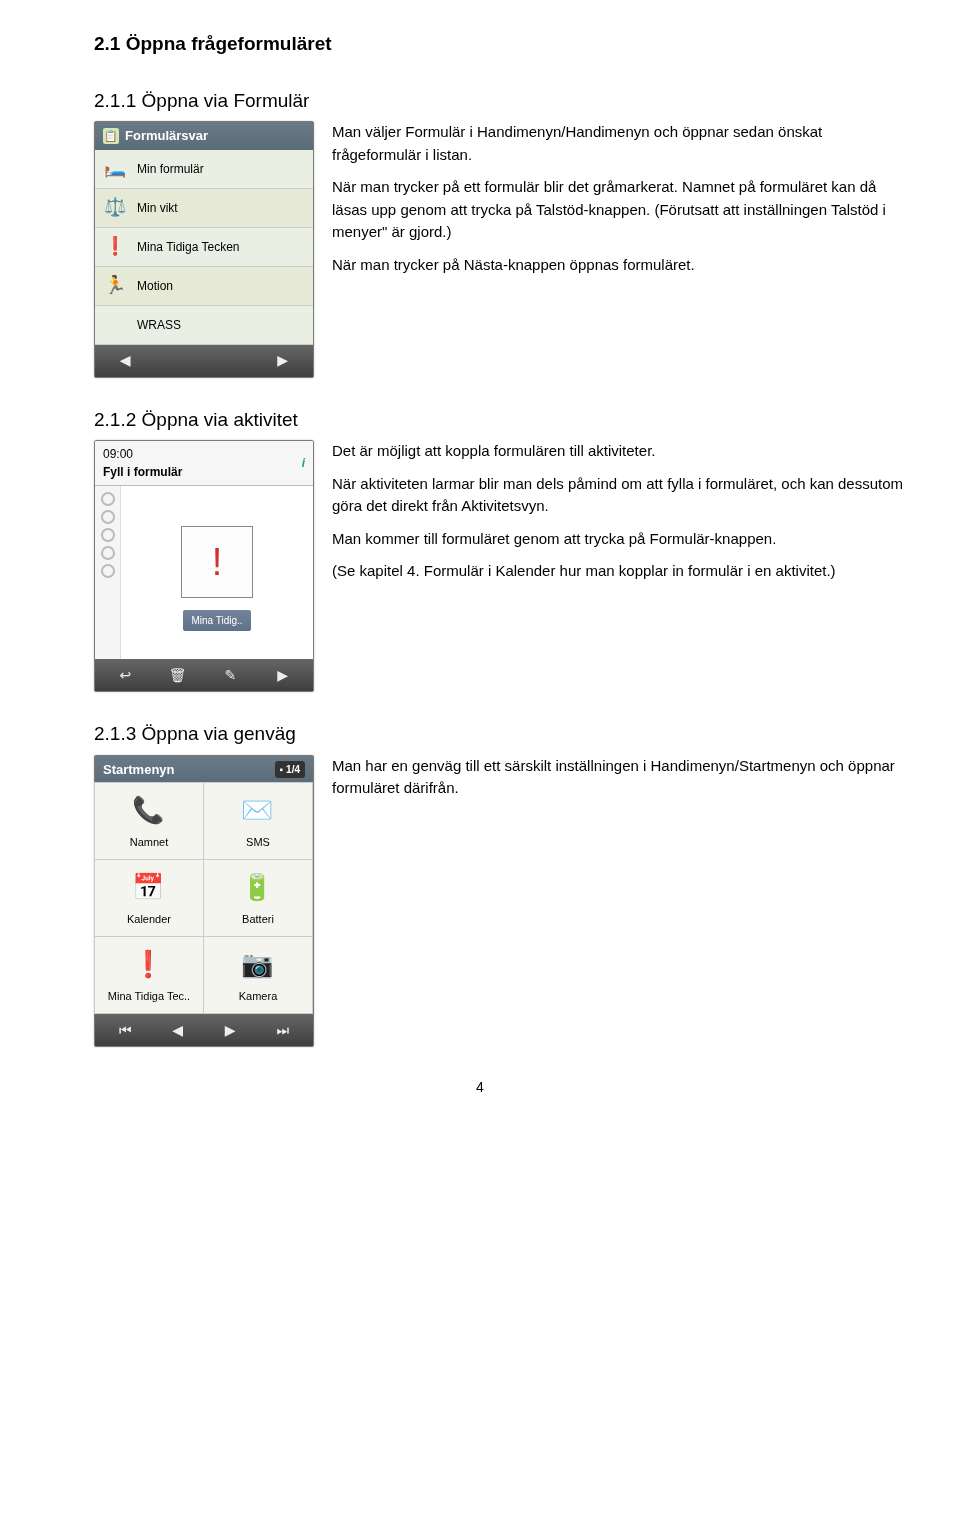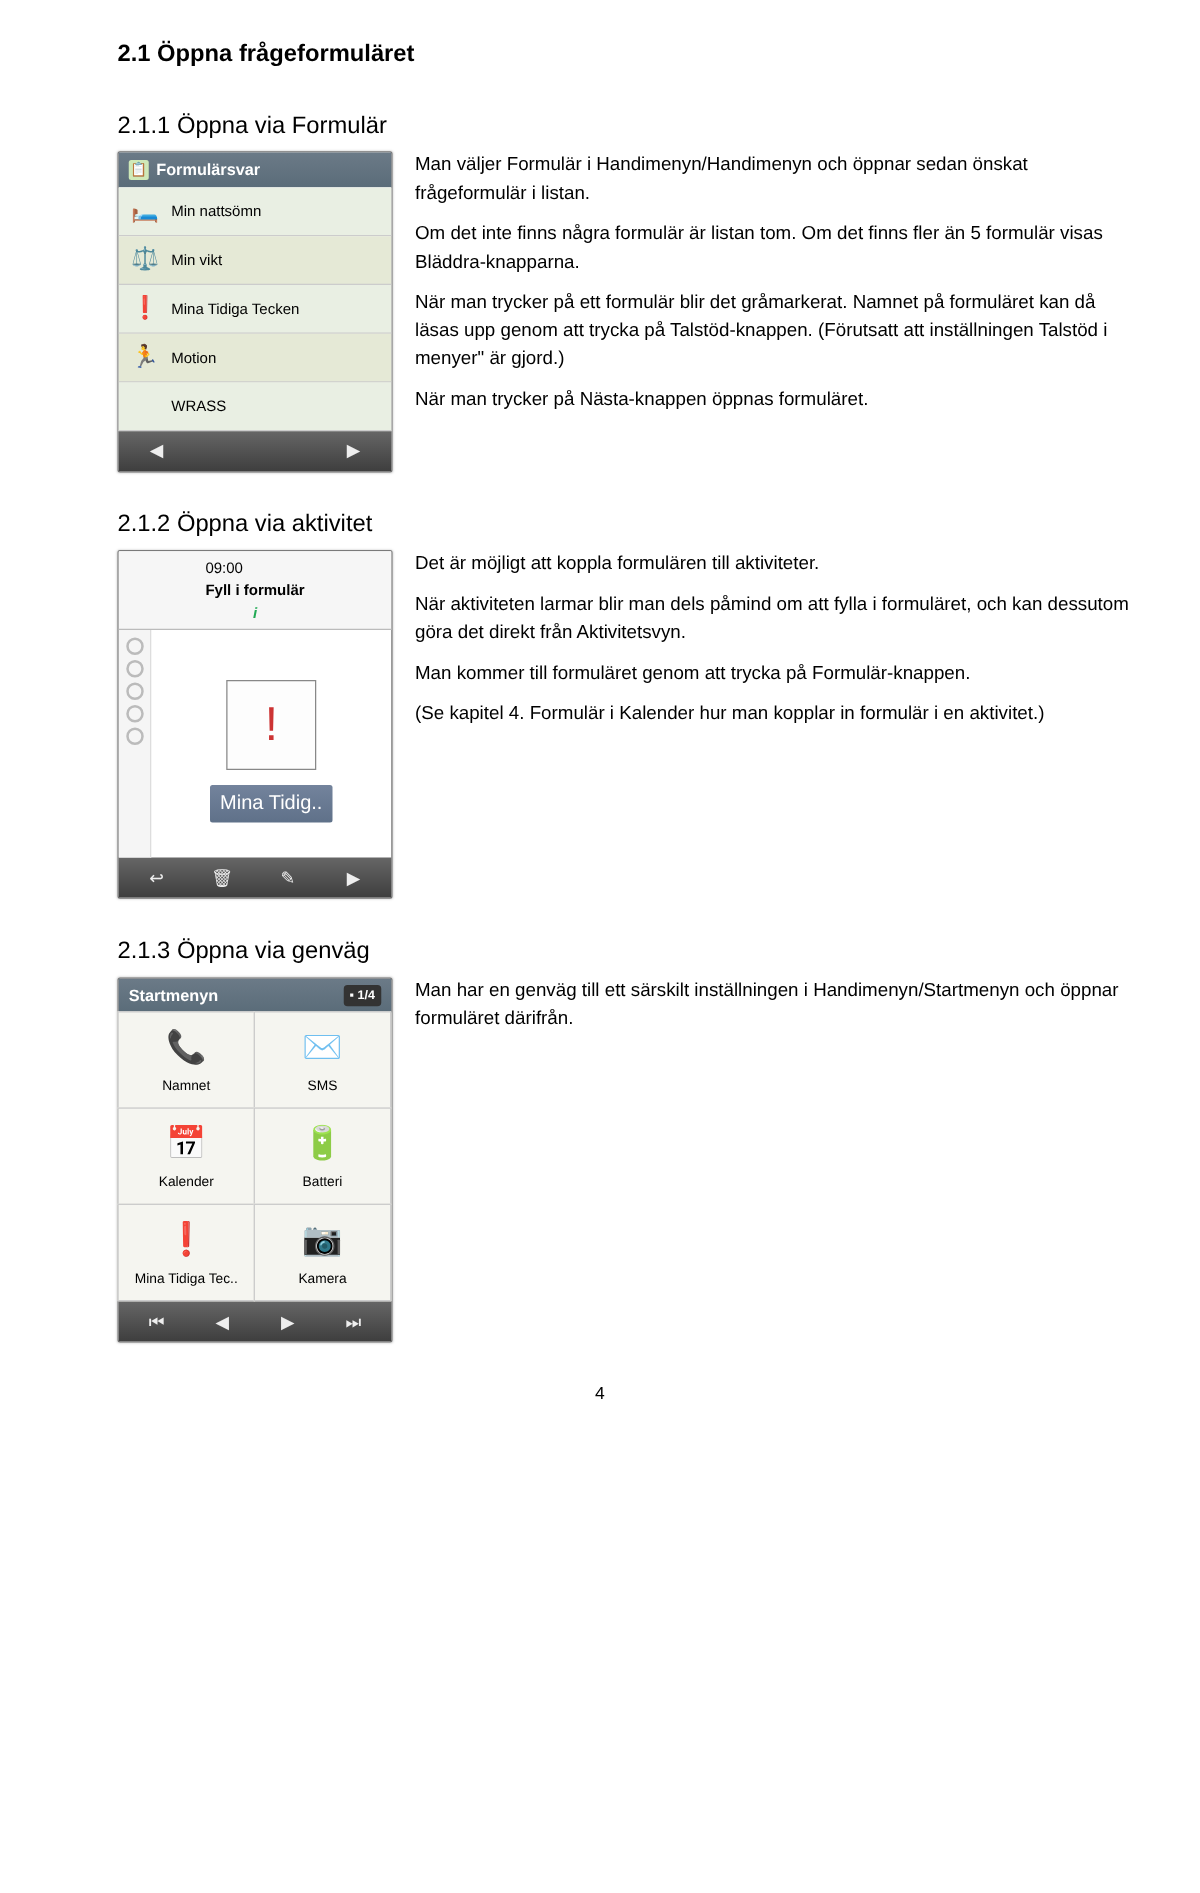--- a/index.html
+++ b/index.html
@@ -69,40 +69,39 @@
   .phone .bottombar .bb-btn {
     width:28px; height:20px; display:flex; align-items:center; justify-content:center;
     color:#eee;
   }
 
   
   .act-header {
     display:flex; justify-content:space-between; align-items:center;
     padding:4px 8px; font-size:12px; border-bottom:1px solid #bbb;
     background:#f6f6f6;
-    flex-direction:column;
   }
   .act-body { display:flex; }
   .act-dots {
     width:26px; display:flex; flex-direction:column; align-items:center;
     padding:6px 0; gap:4px; background:#f5f5f5; border-right:1px solid #ddd;
   }
   .dot { width:14px; height:14px; border:2px solid #bbb; border-radius:50%; }
   .act-main {
     flex:1; display:flex; flex-direction:column; align-items:center; justify-content:center;
     padding:14px 8px 6px;
   }
   .reminder-box {
     width:72px; height:72px; border:1px solid #888; background:#fdfdfd;
     display:flex; align-items:center; justify-content:center;
     font-size:38px; color:#c33; margin:26px 0 12px;
   }
   .act-caption {
     background:linear-gradient(#73839c,#5f7189);
-    color:#fff; font-size:16px; padding:3px 8px; border-radius:2px;
+    color:#fff; font-size:10px; padding:3px 8px; border-radius:2px;
     margin-bottom:22px;
   }
 
   
   .pagebadge {
     margin-left:auto; background:#333; color:#fff; font-size:10px;
     padding:1px 5px; border-radius:3px; display:flex; align-items:center; gap:3px;
   }
   .grid {
     display:grid; grid-template-columns:1fr 1fr;
@@ -132,21 +131,21 @@
   <div class="row">
 
     <div class="phone">
       <div class="titlebar">
         <span class="tiny-icon">📋</span>
         <span>Formulärsvar</span>
       </div>
       <div class="list">
         <div class="list-item">
           <span class="ic">🛏️</span>
-          <span class="lbl">Min nattsömn</span>
+          <span class="lbl">Min formulär</span>
         </div>
         <div class="list-item list-item-alt">
           <span class="ic">⚖️</span>
           <span class="lbl">Min vikt</span>
         </div>
         <div class="list-item">
           <span class="ic">❗</span>
           <span class="lbl">Mina Tidiga Tecken</span>
         </div>
         <div class="list-item list-item-alt">
@@ -161,21 +160,20 @@
       <div class="bottombar">
         <span class="bb-btn">◀</span>
         <span class="bb-btn"></span>
         <span class="bb-btn"></span>
         <span class="bb-btn">▶</span>
       </div>
     </div>
 
     <div class="text-col">
       <p>Man väljer Formulär i Handimenyn/Handimenyn och öppnar sedan önskat frågeformulär i listan.</p>
-      <p>Om det inte finns några formulär är listan tom. Om det finns fler än 5 formulär visas Bläddra-knapparna.</p>
       <p>När man trycker på ett formulär blir det gråmarkerat. Namnet på formuläret kan då läsas upp genom att trycka på Talstöd-knappen. (Förutsatt att inställningen Talstöd i menyer" är gjord.)</p>
       <p>När man trycker på Nästa-knappen öppnas formuläret.</p>
     </div>
   </div>
 </div>
 
 <div class="section">
   <h3>2.1.2 Öppna via aktivitet</h3>
   <div class="row">
 

